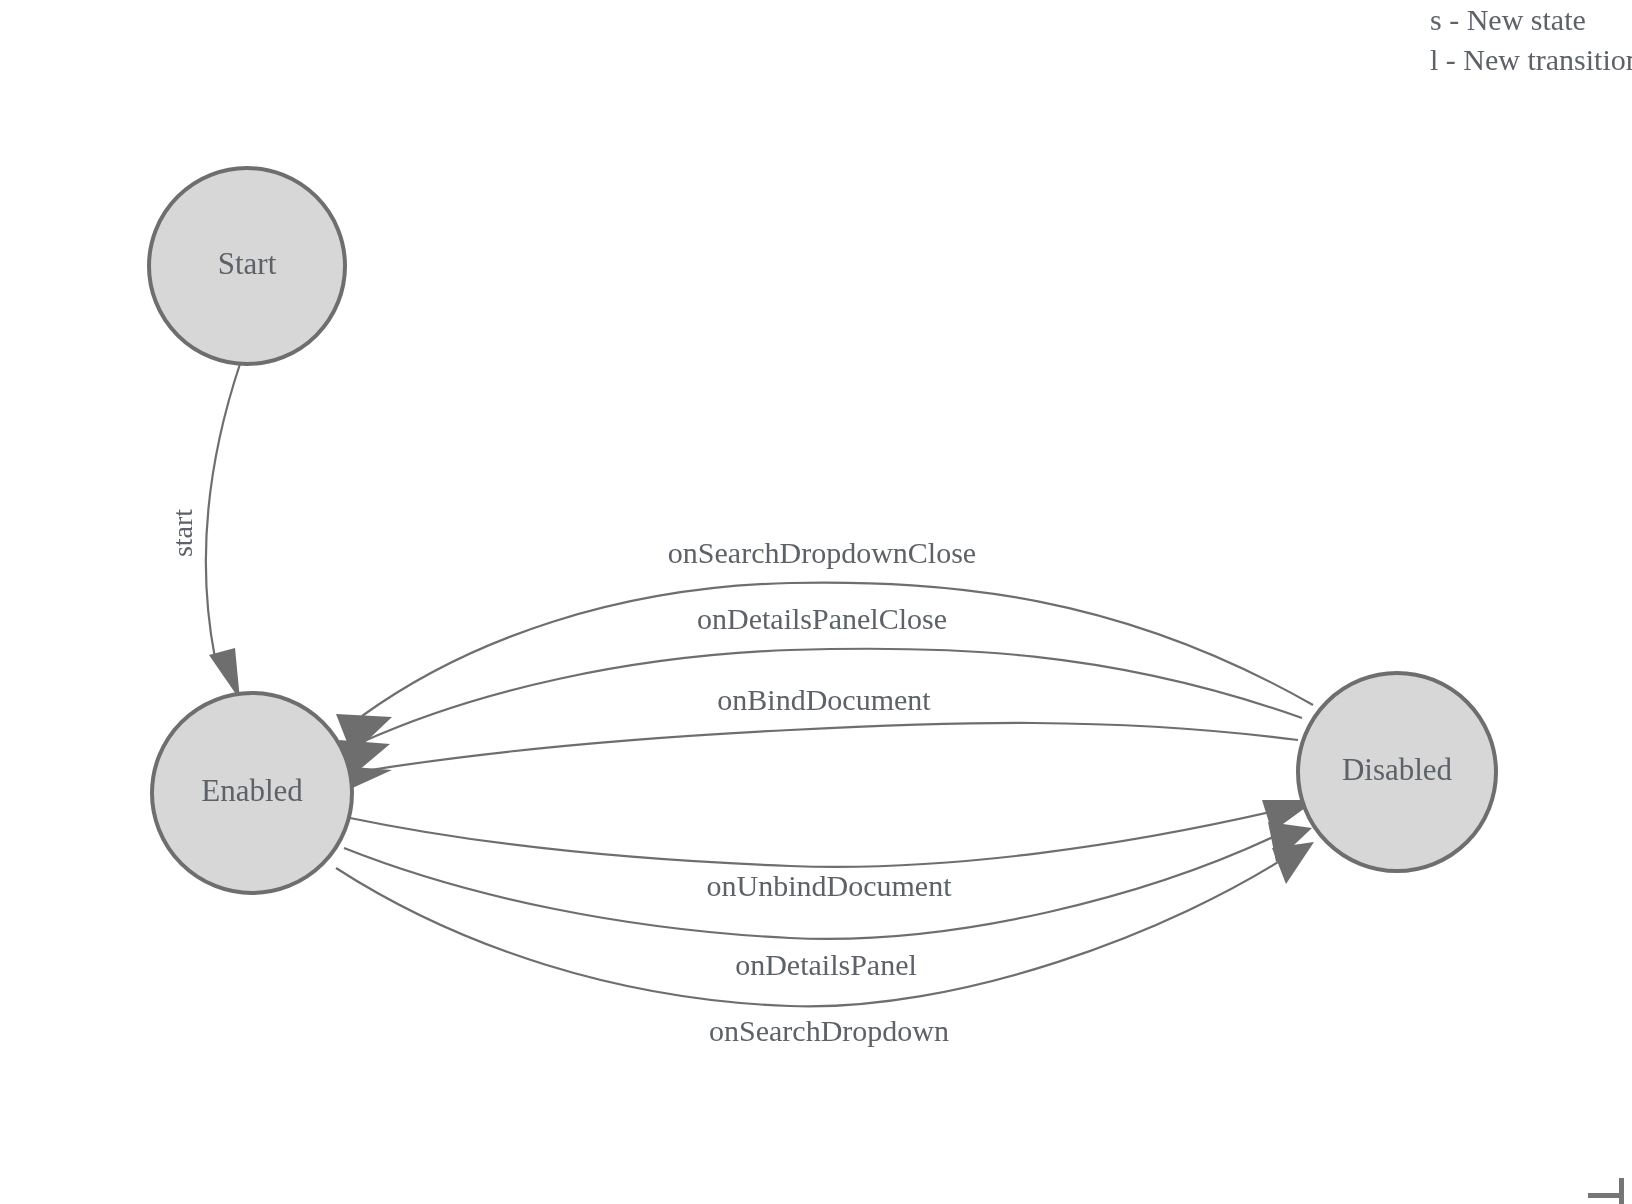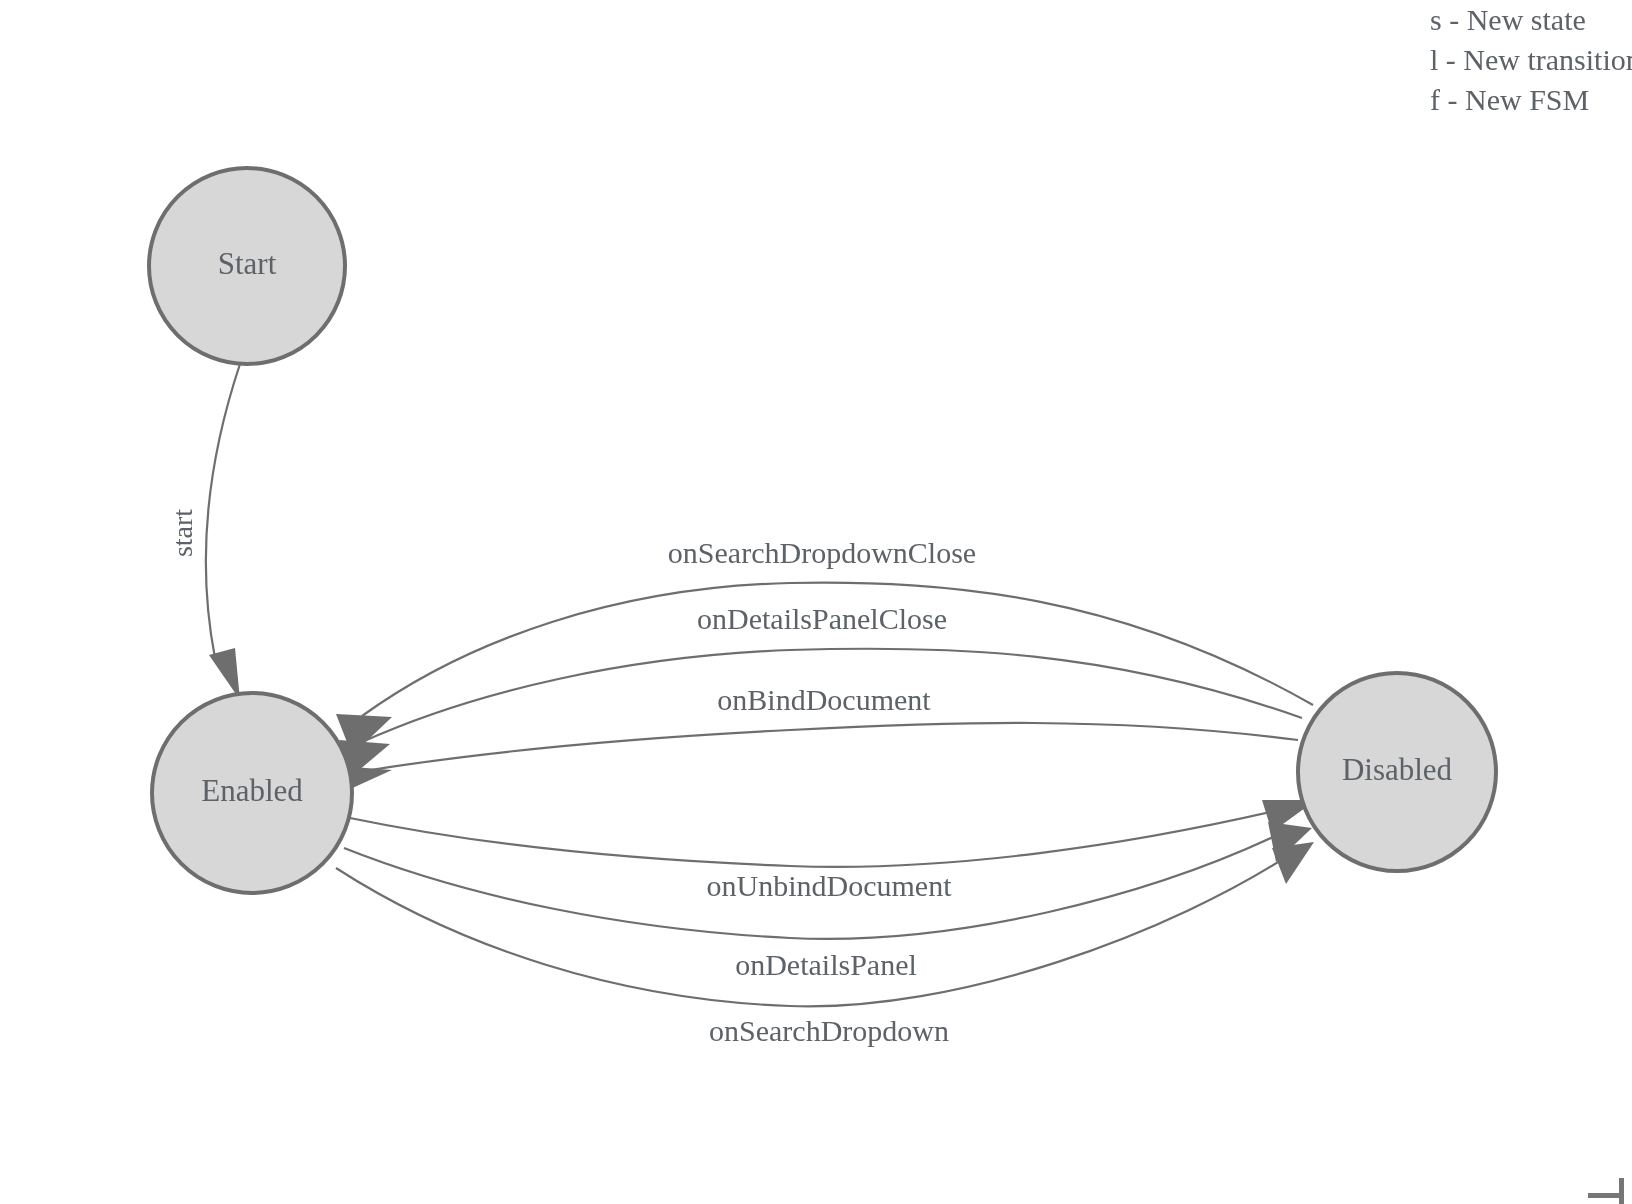--- a/index.html
+++ b/index.html
@@ -171,21 +171,20 @@
 
     <text class="edge-label" x="826" y="975">onDetailsPanel</text>
 
     <text class="edge-label" x="829" y="1041">onSearchDropdown</text>
 
   </svg>
 
   <div id="help-overlay">
     <div class="help-line">s - New state</div>
     <div class="help-line">l - New transition</div>
-    <div class="help-line">f - New FSM</div>
   </div>
 
   <div id="corner-handle">
     <div class="bar-v"></div>
     <div class="bar-h"></div>
   </div>
 
 </div>
 
 </body></html>

